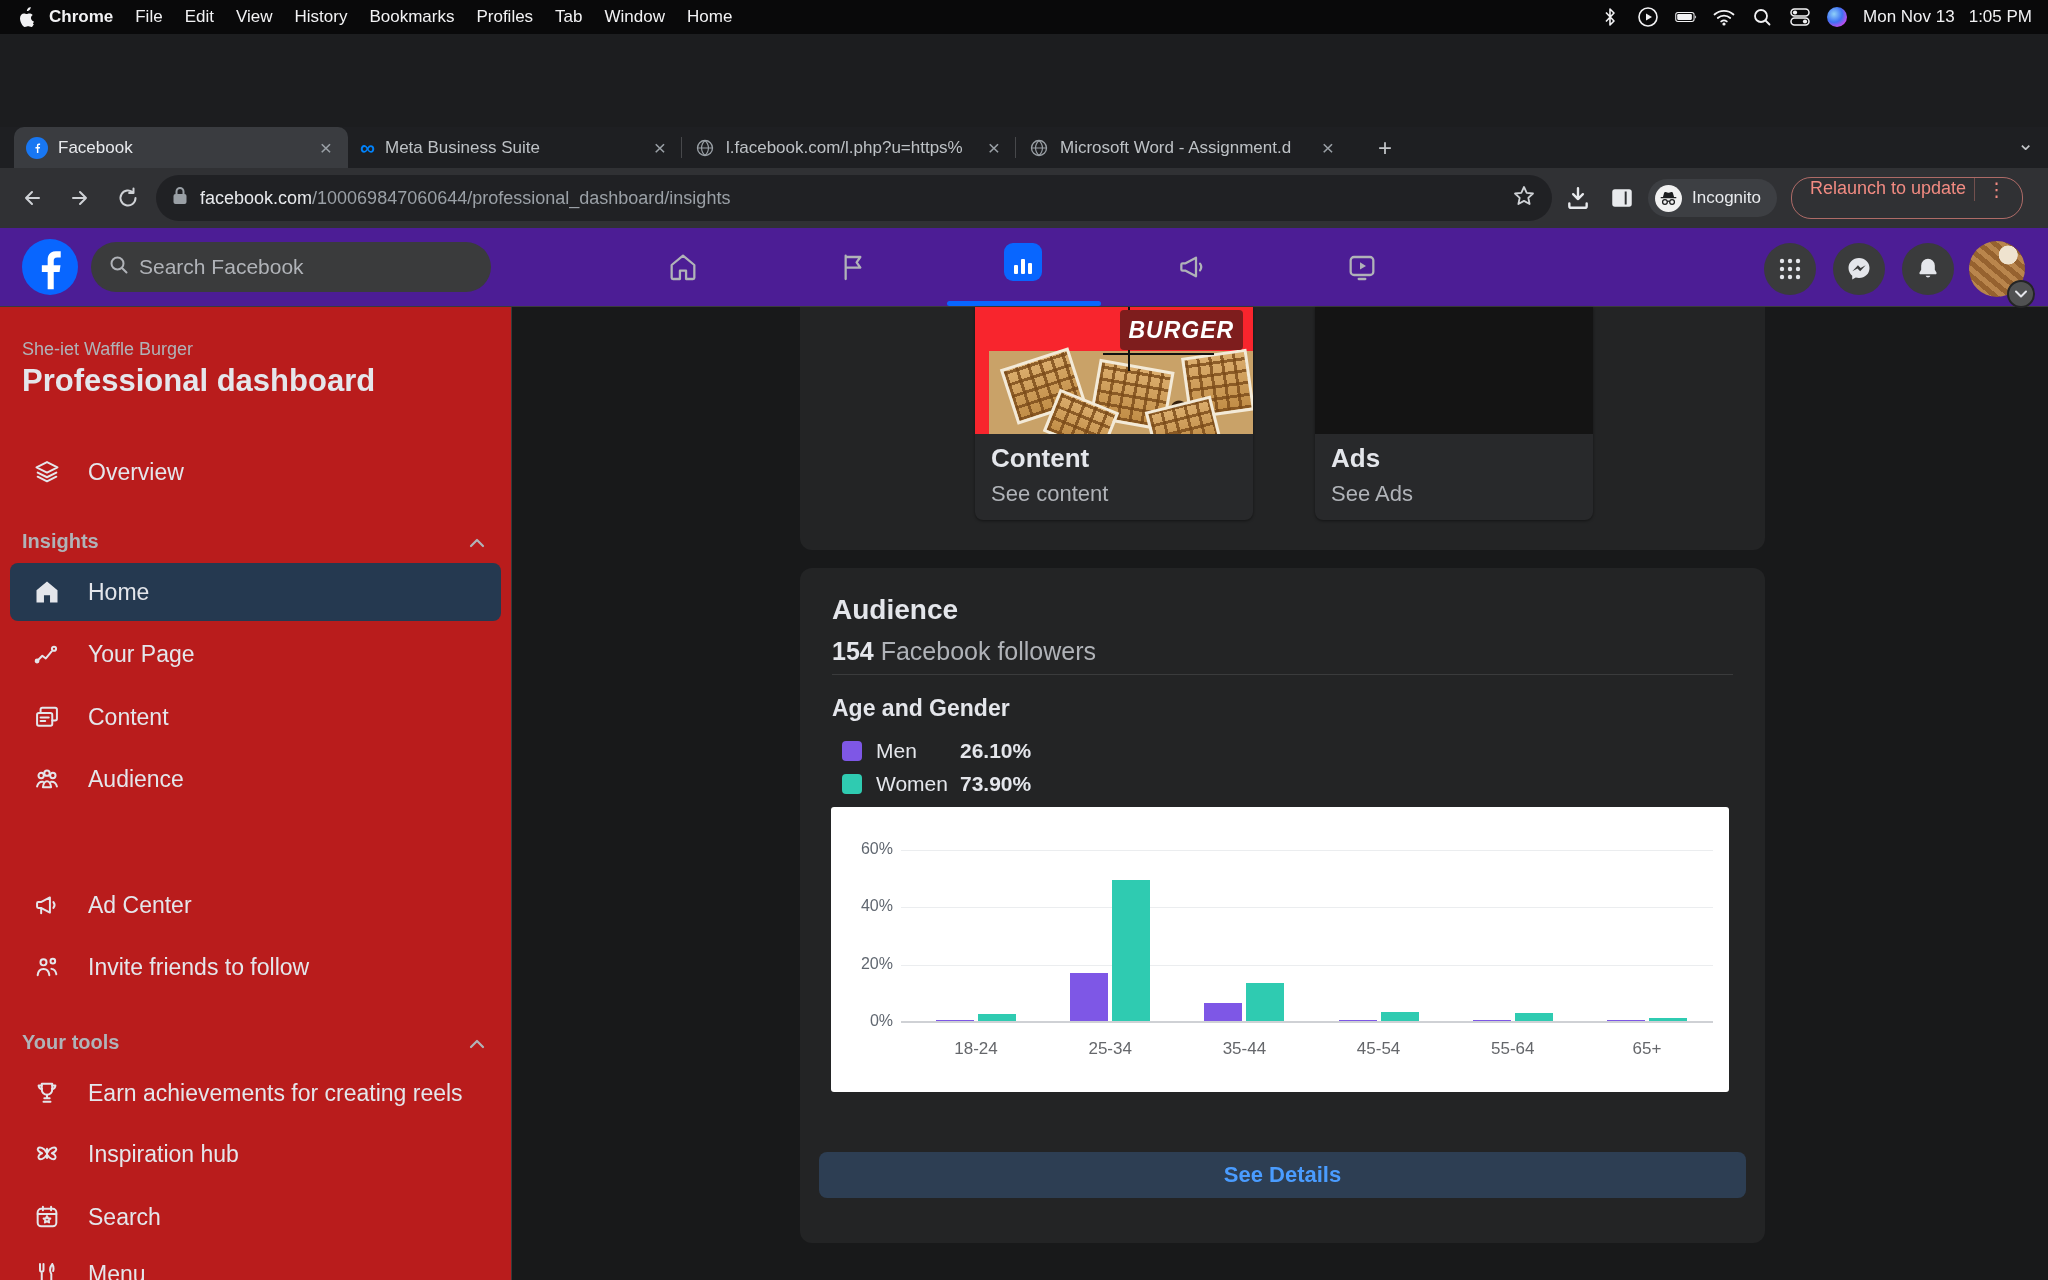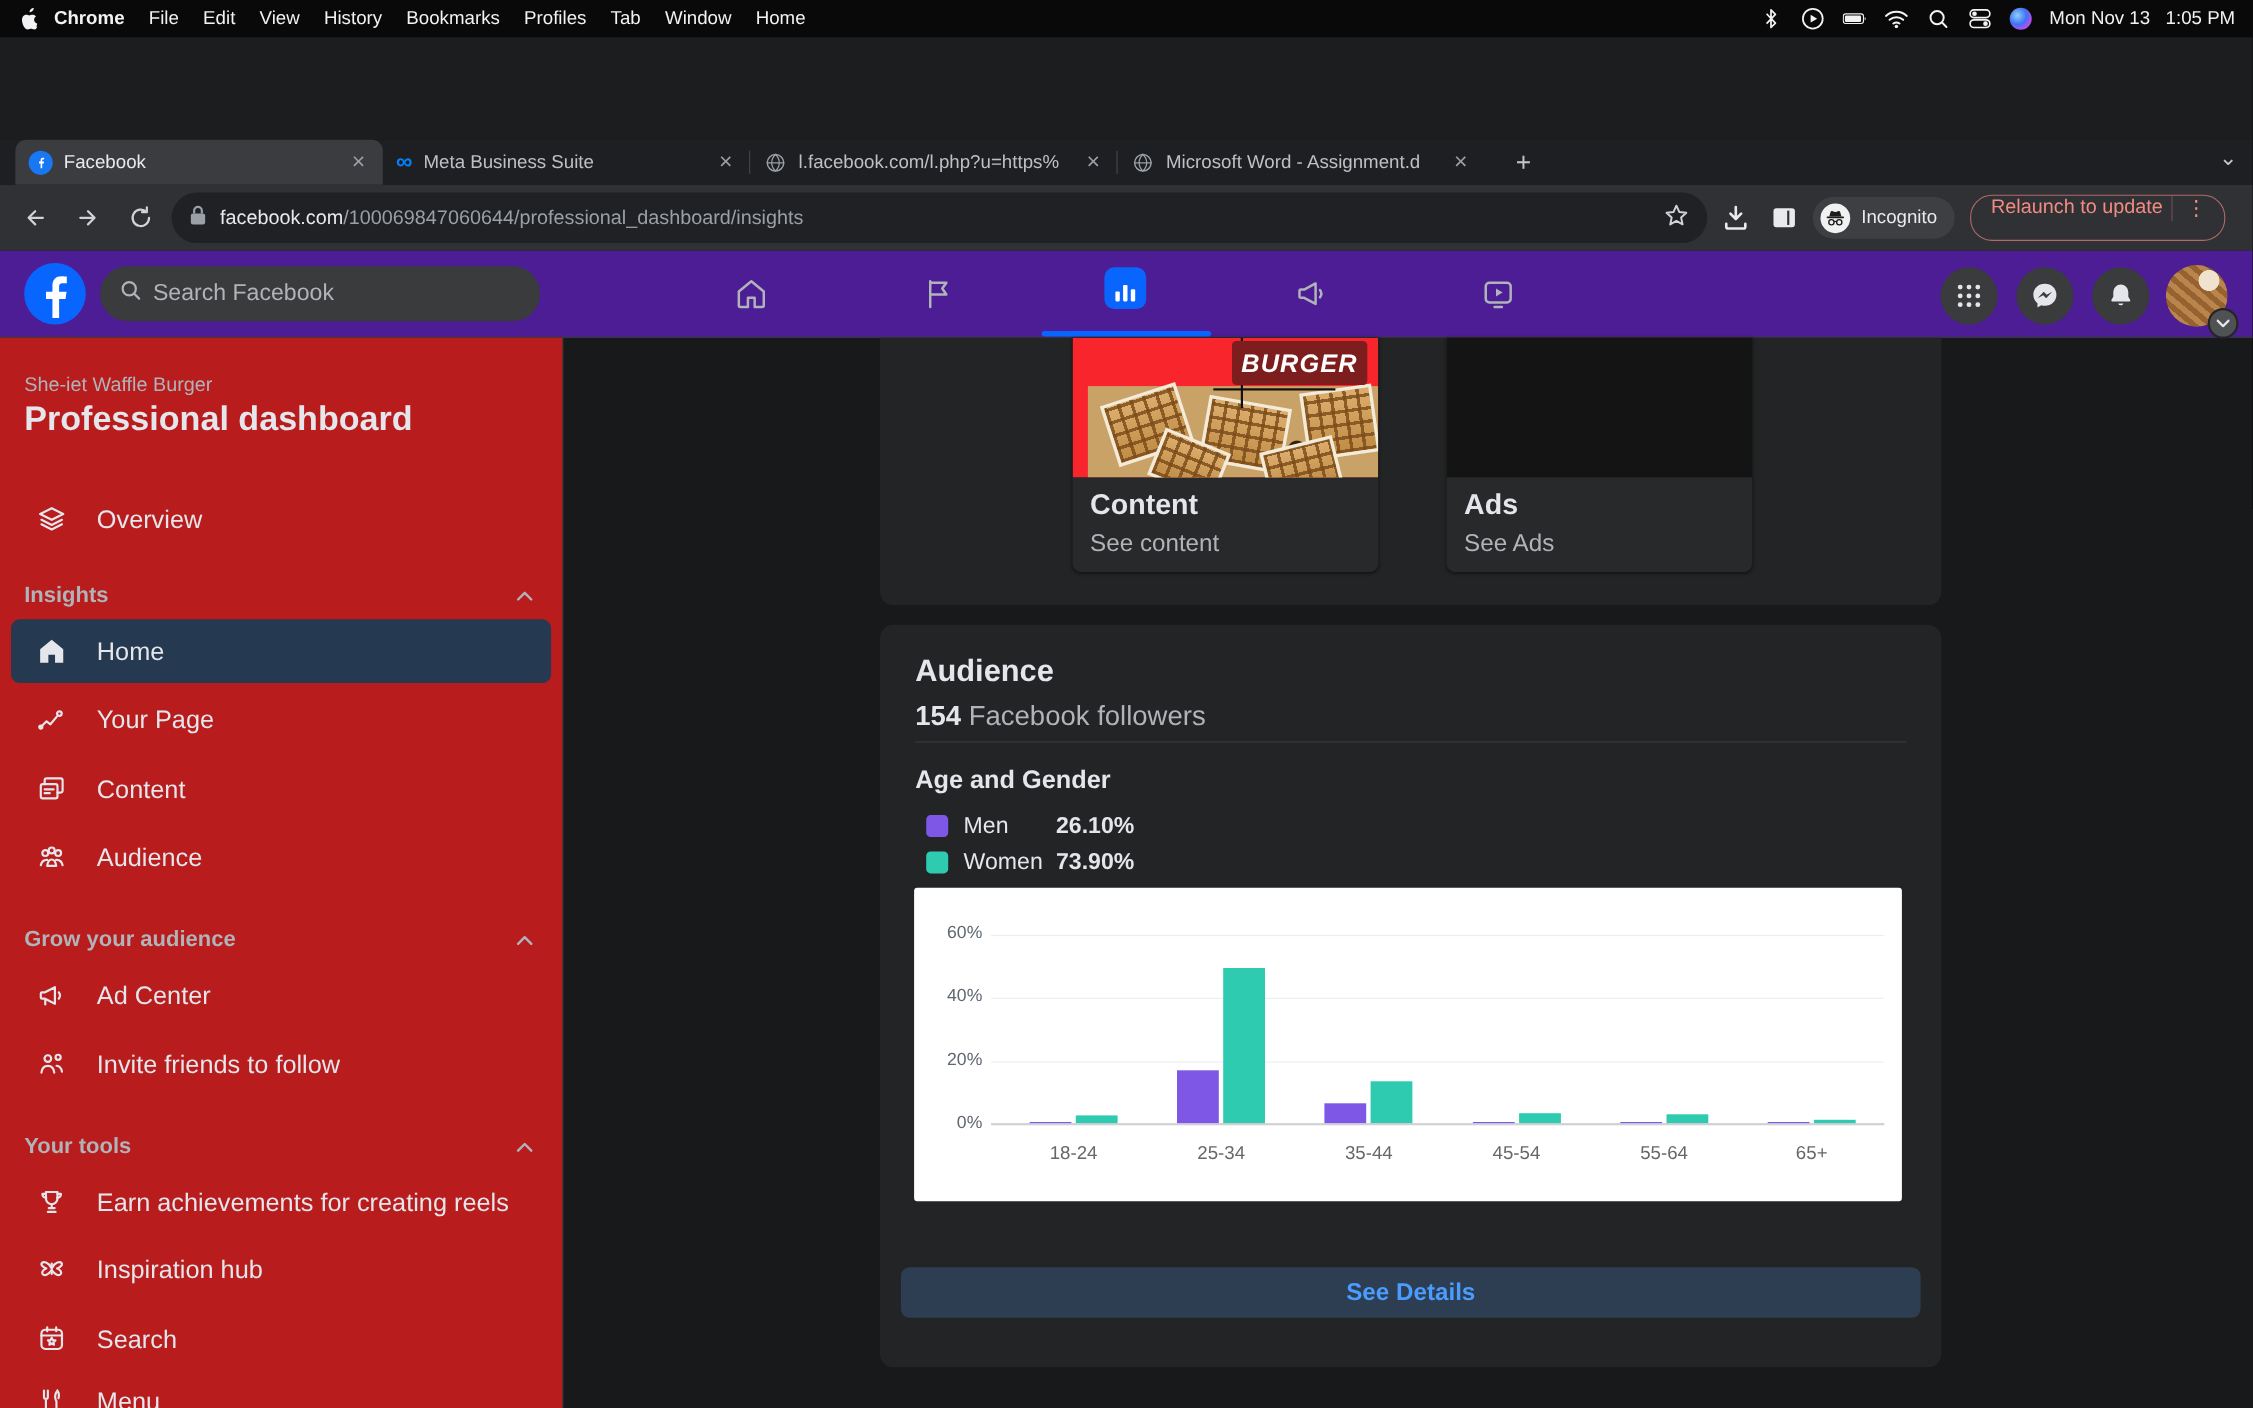--- a/index.html
+++ b/index.html
@@ -445,28 +445,20 @@
         <svg width="28" height="28" viewBox="0 0 24 24">
             <circle cx="7" cy="9" r="2.3"></circle>
             <circle cx="17" cy="9" r="2.3"></circle>
             <circle cx="12" cy="7" r="2.3"></circle>
             <path d="M3.5 18.5c.7-3 2.6-4.4 5-4.2M20.5 18.5c-.7-3-2.6-4.4-5-4.2M8.5 19c.5-3.4 1.8-5 3.5-5s3 1.6 3.5 5Z"></path>
           </svg>
       </span>
       <span>Audience</span>
     </div>
 
-    <div class="sb-sec" style="top:534px">
-      <span>Grow your audience</span>
-      <span class="chev">
-        <svg width="16" height="10" viewBox="0 0 16 10">
-            <path d="m2 8 6-6 6 6"></path>
-          </svg>
-      </span>
-    </div>
 
     <div class="sb-row" style="top:568px">
       <span class="sic">
         <svg width="28" height="28" viewBox="0 0 24 24">
             <path d="M3.5 10.5v3a1 1 0 0 0 1 1h2.3L14.5 18.5v-13L6.8 9.5H4.5a1 1 0 0 0-1 1Z"></path>
             <path d="M7 15v4M17.5 9.5a4 4 0 0 1 0 5"></path>
           </svg>
       </span>
       <span>Ad Center</span>
     </div>

